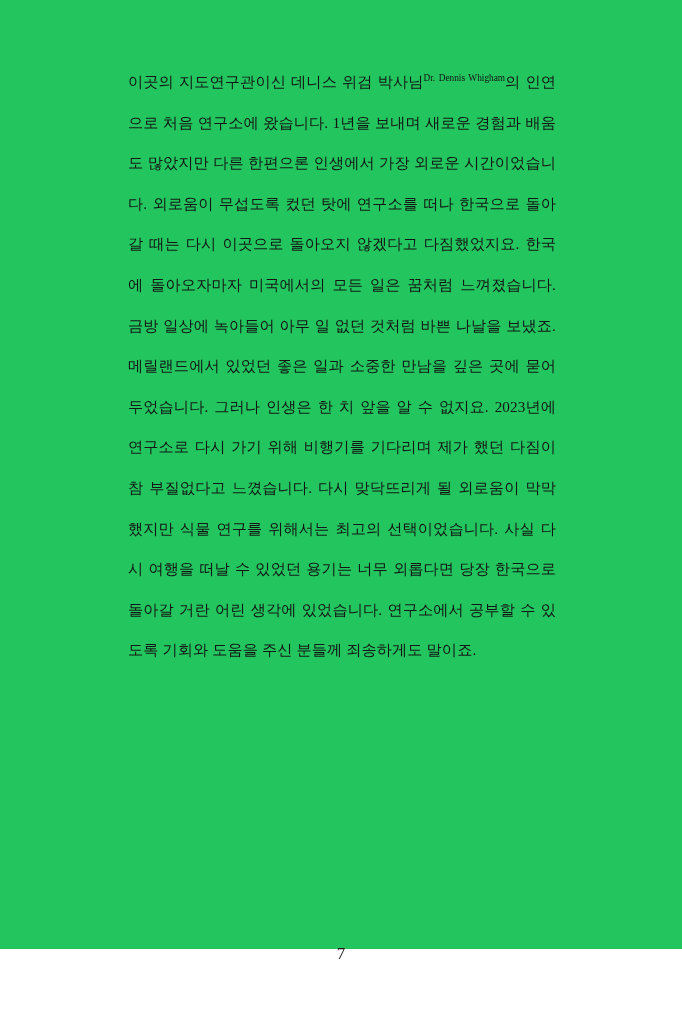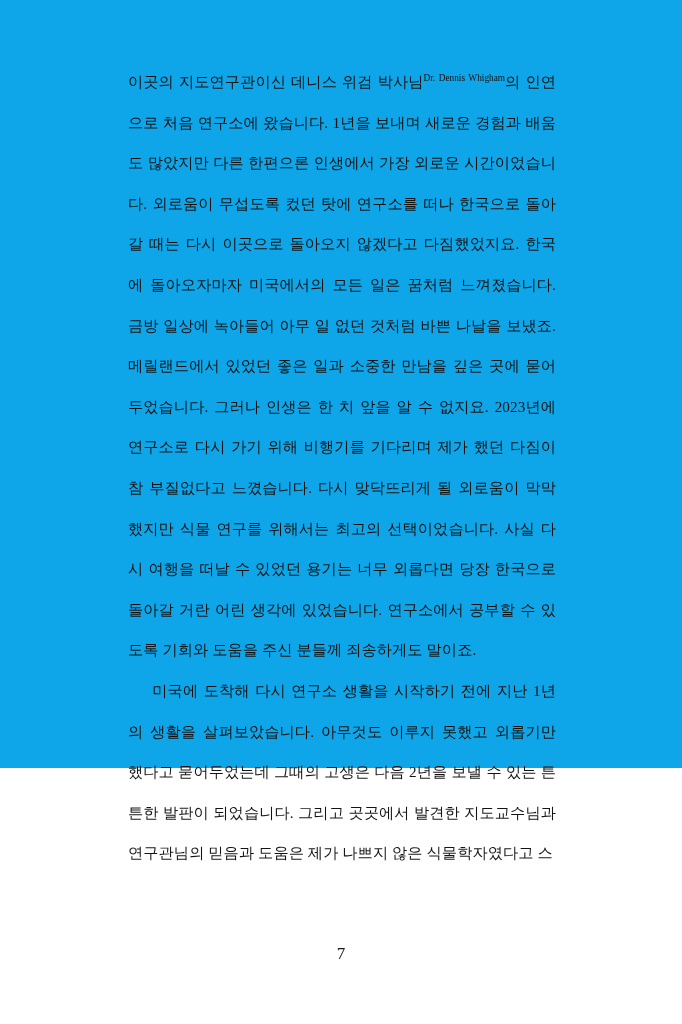--- a/index.html
+++ b/index.html
@@ -10,23 +10,23 @@
     width: 682px;
     height: 1024px;
     background: #ffffff;
     font-family: "Liberation Serif", "DejaVu Serif", serif;
     color: #000000;
     overflow: hidden;
   }
   .page {
     position: relative;
     width: 682px;
-    height: 768px;
+    height: 949px;
     box-sizing: border-box;
-    background: #0ea5e9;
+    background: #22c55e;
   }
   .text-block {
     position: absolute;
     left: 128px;
     top: 62px;
     width: 428px;
   }
   .para {
     margin: 0;
     font-size: 15.2px;
@@ -62,19 +62,18 @@
 </style>
 </head>
 <body>
 
 <div class="page">
 
   <div class="text-block">
 
     <p class="para"><span>이곳의 지도연구관이신 데니스 위검 박사님</span><span class="sup-name">Dr. Dennis Whigham</span><span>의 인연으로 처음 연구소에 왔습니다. 1년을 보내며 새로운 경험과 배움도 많았지만 다른 한편으론 인생에서 가장 외로운 시간이었습니다. 외로움이 무섭도록 컸던 탓에 연구소를 떠나 한국으로 돌아갈 때는 다시 이곳으로 돌아오지 않겠다고 다짐했었지요. 한국에 돌아오자마자 미국에서의 모든 일은 꿈처럼 느껴졌습니다. 금방 일상에 녹아들어 아무 일 없던 것처럼 바쁜 나날을 보냈죠. 메릴랜드에서 있었던 좋은 일과 소중한 만남을 깊은 곳에 묻어두었습니다. 그러나 인생은 한 치 앞을 알 수 없지요. 2023년에 연구소로 다시 가기 위해 비행기를 기다리며 제가 했던 다짐이 참 부질없다고 느꼈습니다. 다시 맞닥뜨리게 될 외로움이 막막했지만 식물 연구를 위해서는 최고의 선택이었습니다. 사실 다시 여행을 떠날 수 있었던 용기는 너무 외롭다면 당장 한국으로 돌아갈 거란 어린 생각에 있었습니다. 연구소에서 공부할 수 있도록 기회와 도움을 주신 분들께 죄송하게도 말이죠.</span></p>
 
-    <p class="para indent"><span>미국에 도착해 다시 연구소 생활을 시작하기 전에 지난 1년의 생활을 살펴보았습니다. 아무것도 이루지 못했고 외롭기만 했다고 묻어두었는데 그때의 고생은 다음 2년을 보낼 수 있는 튼튼한 발판이 되었습니다. 그리고 곳곳에서 발견한 지도교수님과 연구관님의 믿음과 도움은 제가 나쁘지 않은 식물학자였다고 스</span></p>
 
   </div>
 
   <div class="page-number">7</div>
 
 </div>
 
 </body></html>

